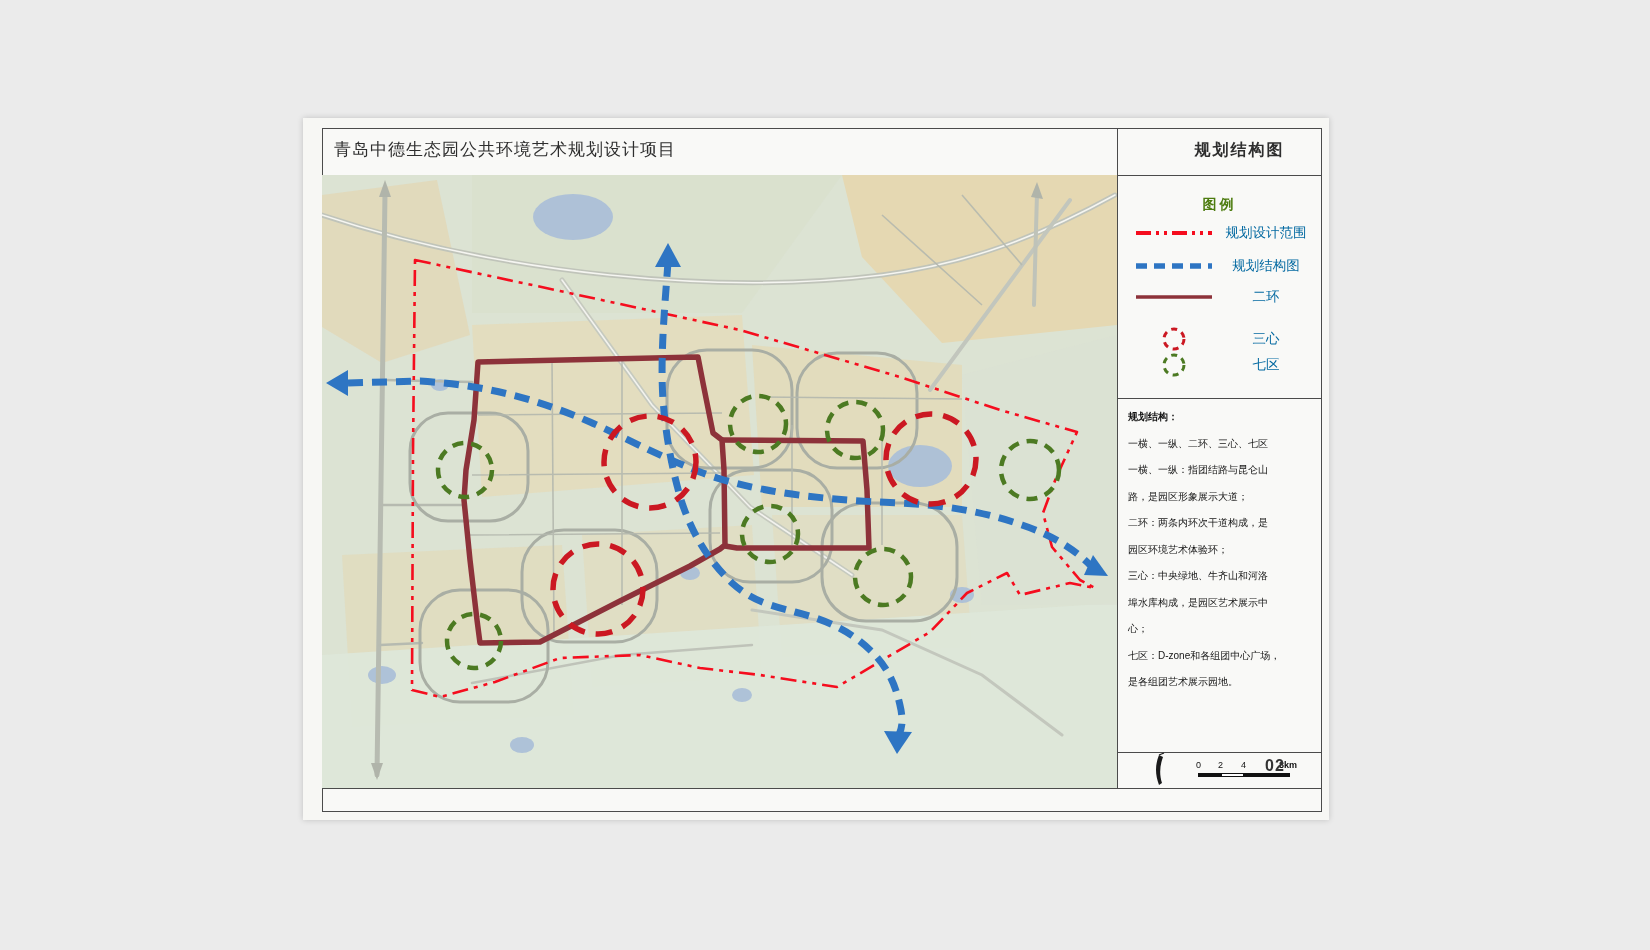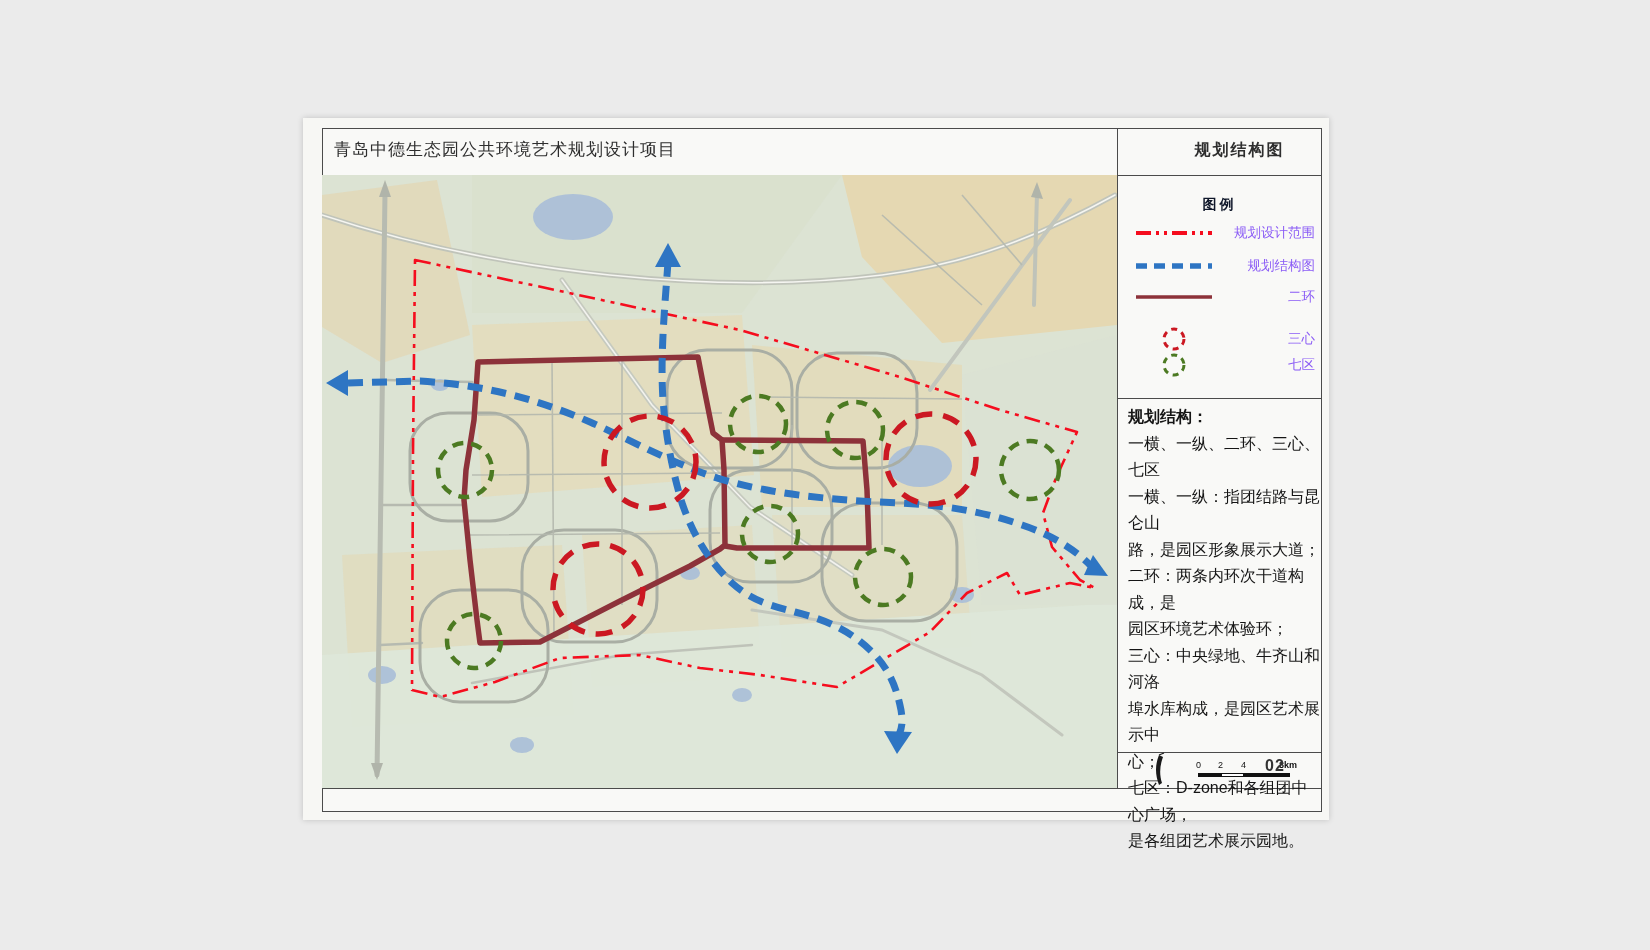--- a/index.html
+++ b/index.html
@@ -23,31 +23,31 @@
     position:absolute;left:334px;top:138px;width:780px;height:26px;
     font-size:17px;font-weight:normal;color:#2e2e2e;letter-spacing:1px;
   }
   .sheet-title{
     position:absolute;left:1117px;top:140px;width:205px;text-align:center;
     font-size:16px;font-weight:bold;color:#2e2e2e;letter-spacing:2px;margin-left:20px;
   }
   .map-wrap{position:absolute;left:322px;top:175px;width:795px;height:613px;overflow:hidden;background:#dce3d3;}
   .legend-title{
     position:absolute;left:1117px;top:196px;width:205px;text-align:center;
-    font-size:14px;font-weight:bold;color:#0f172a;letter-spacing:3px;
+    font-size:14px;font-weight:bold;color:#4d7c0f;letter-spacing:3px;
   }
   .legend-row{position:absolute;left:1125px;width:190px;height:26px;}
   .legend-sym{position:absolute;left:8px;top:0;width:82px;height:26px;}
   .legend-label{
     position:absolute;left:92px;top:0;width:98px;height:26px;line-height:26px;
-    text-align:right;font-size:13.5px;color:#8b5cf6;
+    text-align:center;font-size:13.5px;color:#0369a1;
   }
   .structure{
     position:absolute;left:1128px;top:404px;width:192px;
-    font-size:16px;line-height:26.5px;color:#151515;
+    font-size:10px;line-height:26.5px;color:#151515;
   }
   .structure .heading{font-weight:bold;}
   .structure .body{white-space:pre-line;}
   .scale-area{position:absolute;left:1117px;top:752px;width:205px;height:36px;}
   .scale-labels span{position:absolute;top:8px;font-size:9px;color:#111;}
   .scale-bar{position:absolute;top:21px;left:81px;height:4px;}
   .scale-bar .seg{position:absolute;top:0;height:4px;box-sizing:border-box;}
   .page-number{
     position:absolute;left:1240px;top:757px;width:70px;text-align:center;
     font-size:16px;font-weight:bold;color:#333;letter-spacing:1px;

